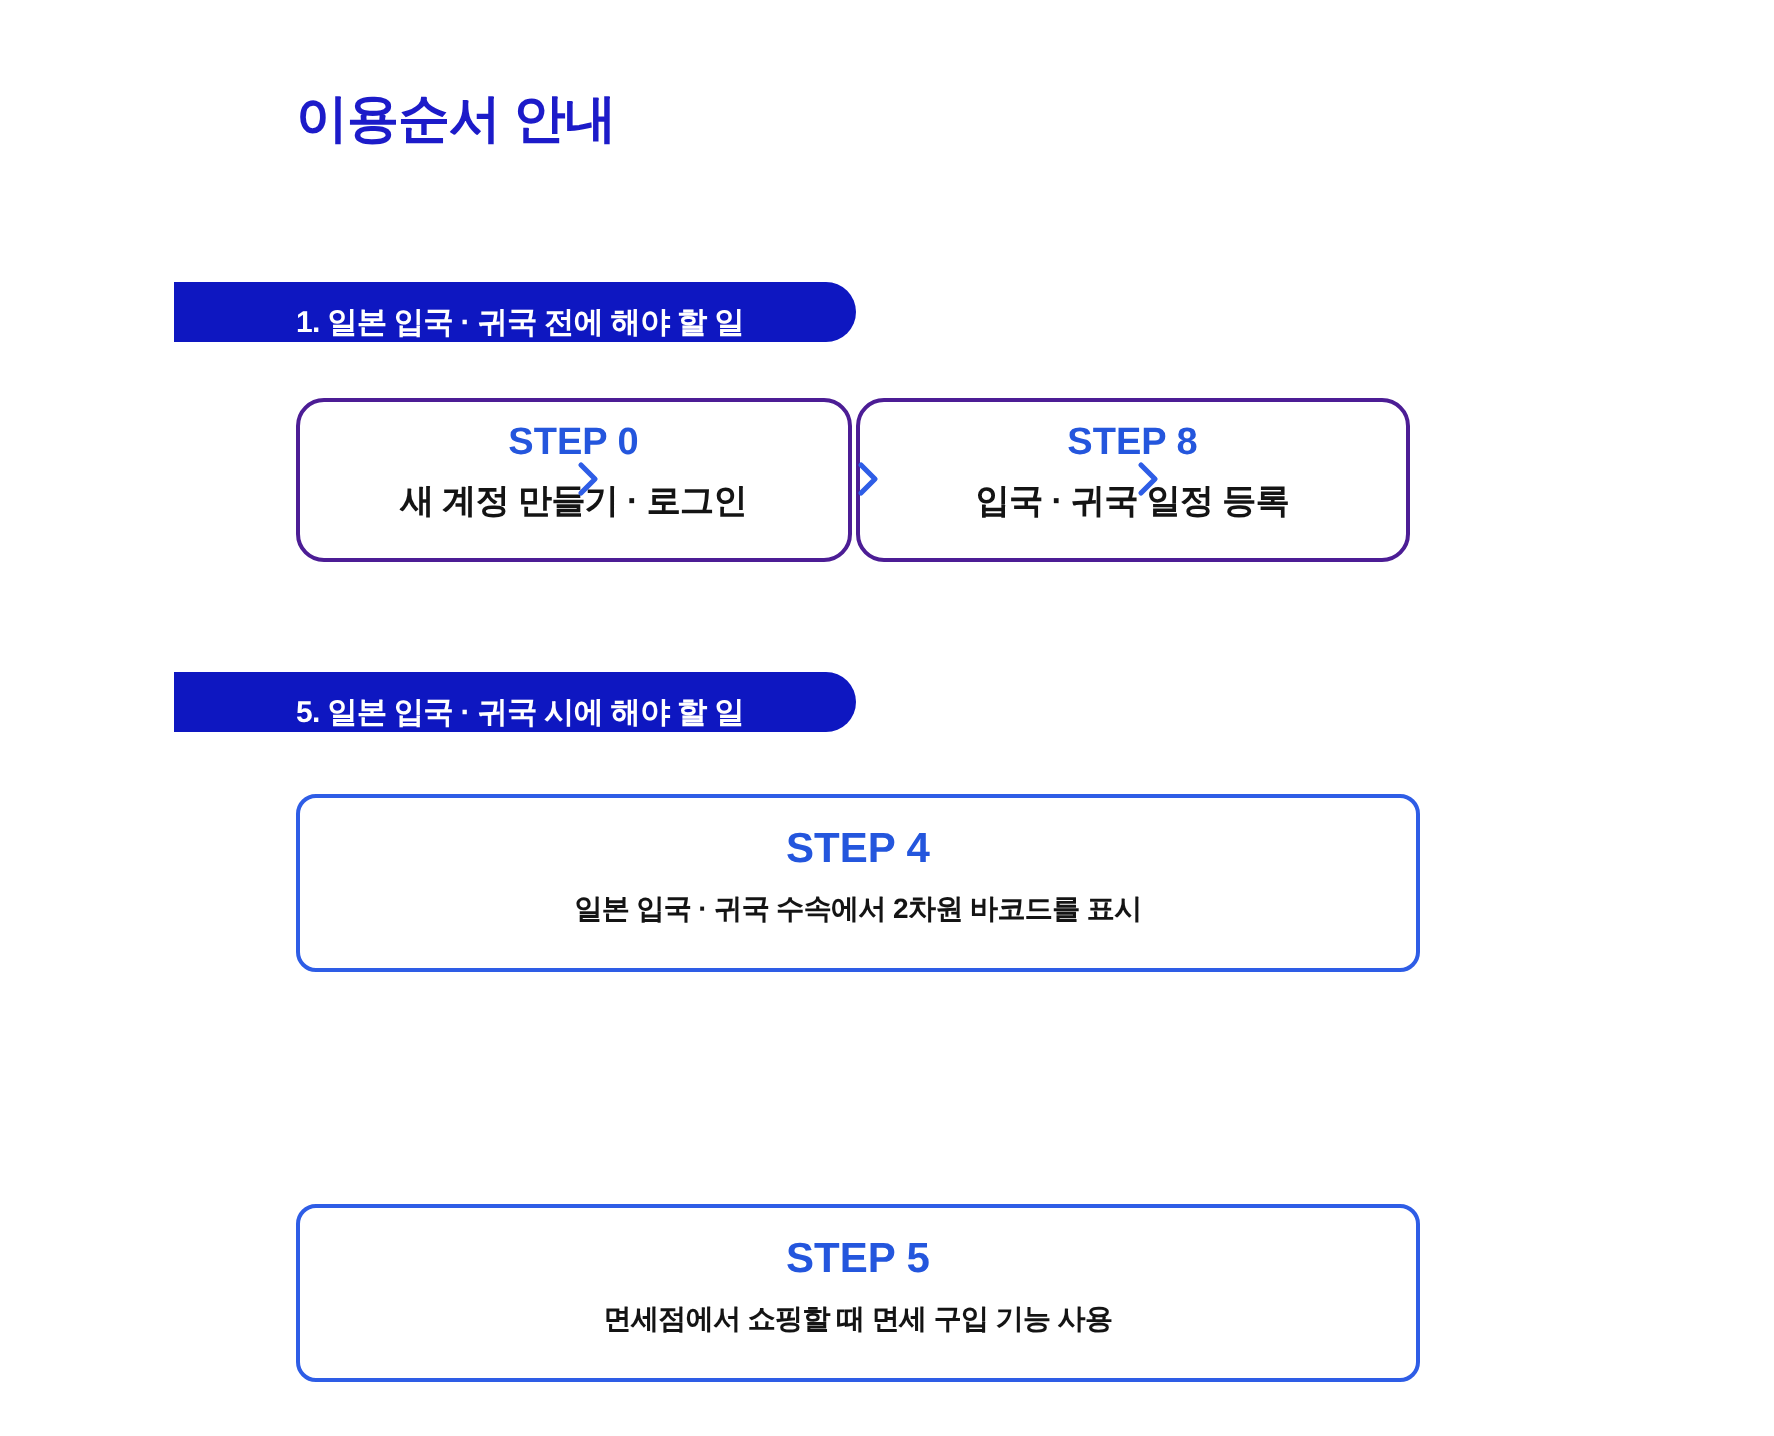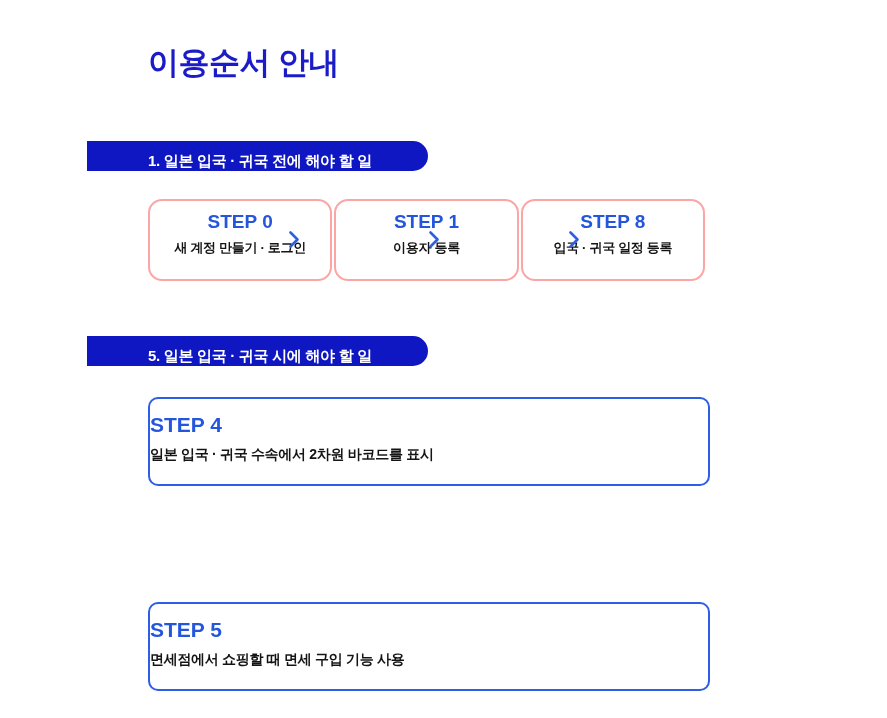--- a/index.html
+++ b/index.html
@@ -13,21 +13,21 @@
     width: 887px;
     height: 718px;
     background: #ffffff;
     overflow: hidden;
   }
   .page-title {
     position: absolute;
     left: 148px;
     top: 42px;
     margin: 0;
-    font-size: 31px;
+    font-size: 26px;
     font-weight: 800;
     color: #1c1bc9;
     letter-spacing: -0.5px;
   }
   .banner {
     position: absolute;
     left: 87px;
     width: 341px;
     height: 30px;
     background: #0e17c1;
@@ -53,34 +53,34 @@
     left: 148px;
     top: 199px;
     width: 557px;
     height: 82px;
     display: flex;
     gap: 2px;
   }
   .step-card {
     flex: 1 1 0;
     box-sizing: border-box;
-    border: 2px solid #fca5a5;
+    border: 2px solid #4c1d95;
     border-radius: 14px;
     background: #ffffff;
     text-align: center;
     padding-top: 9px;
   }
   .step-label {
     font-size: 19px;
     font-weight: 800;
     color: #2456dd;
     line-height: 24px;
   }
   .step-desc {
-    font-size: 13px;
+    font-size: 17px;
     font-weight: 700;
     color: #141414;
     margin-top: 5px;
     letter-spacing: -0.3px;
   }
   .chevron {
     position: absolute;
     top: 31px;
     width: 12px;
     height: 19px;
@@ -92,21 +92,21 @@
 
   .big-card {
     position: absolute;
     left: 148px;
     width: 562px;
     height: 89px;
     box-sizing: border-box;
     border: 2px solid #2e5de6;
     border-radius: 10px;
     background: #ffffff;
-    text-align: left;
+    text-align: center;
     padding-top: 13px;
   }
   .big-card-4 { top: 397px; }
   .big-card-5 { top: 602px; }
   .big-label {
     font-size: 21px;
     font-weight: 800;
     color: #2456dd;
     line-height: 26px;
   }
@@ -128,24 +128,20 @@
   <div class="banner banner-1">
     <span>1. 일본 입국 · 귀국 전에 해야 할 일</span>
   </div>
 
   <div class="step-row">
     <div class="step-card">
       <div class="step-label">STEP 0</div>
       <div class="step-desc">새 계정 만들기 · 로그인</div>
     </div>
     <div class="step-card">
-      <div class="step-label">STEP 1</div>
-      <div class="step-desc">이용자 등록</div>
-    </div>
-    <div class="step-card">
       <div class="step-label">STEP 8</div>
       <div class="step-desc">입국 · 귀국 일정 등록</div>
     </div>
 
     <svg class="chevron chevron-1" viewBox="0 0 12 19">
       <path d="M2.5 2.5 L9.5 9.5 L2.5 16.5" stroke="#2e5de6" stroke-width="2.6" fill="none" stroke-linecap="round" stroke-linejoin="round"></path>
     </svg>
     <svg class="chevron chevron-2" viewBox="0 0 12 19">
       <path d="M2.5 2.5 L9.5 9.5 L2.5 16.5" stroke="#2e5de6" stroke-width="2.6" fill="none" stroke-linecap="round" stroke-linejoin="round"></path>
     </svg>

